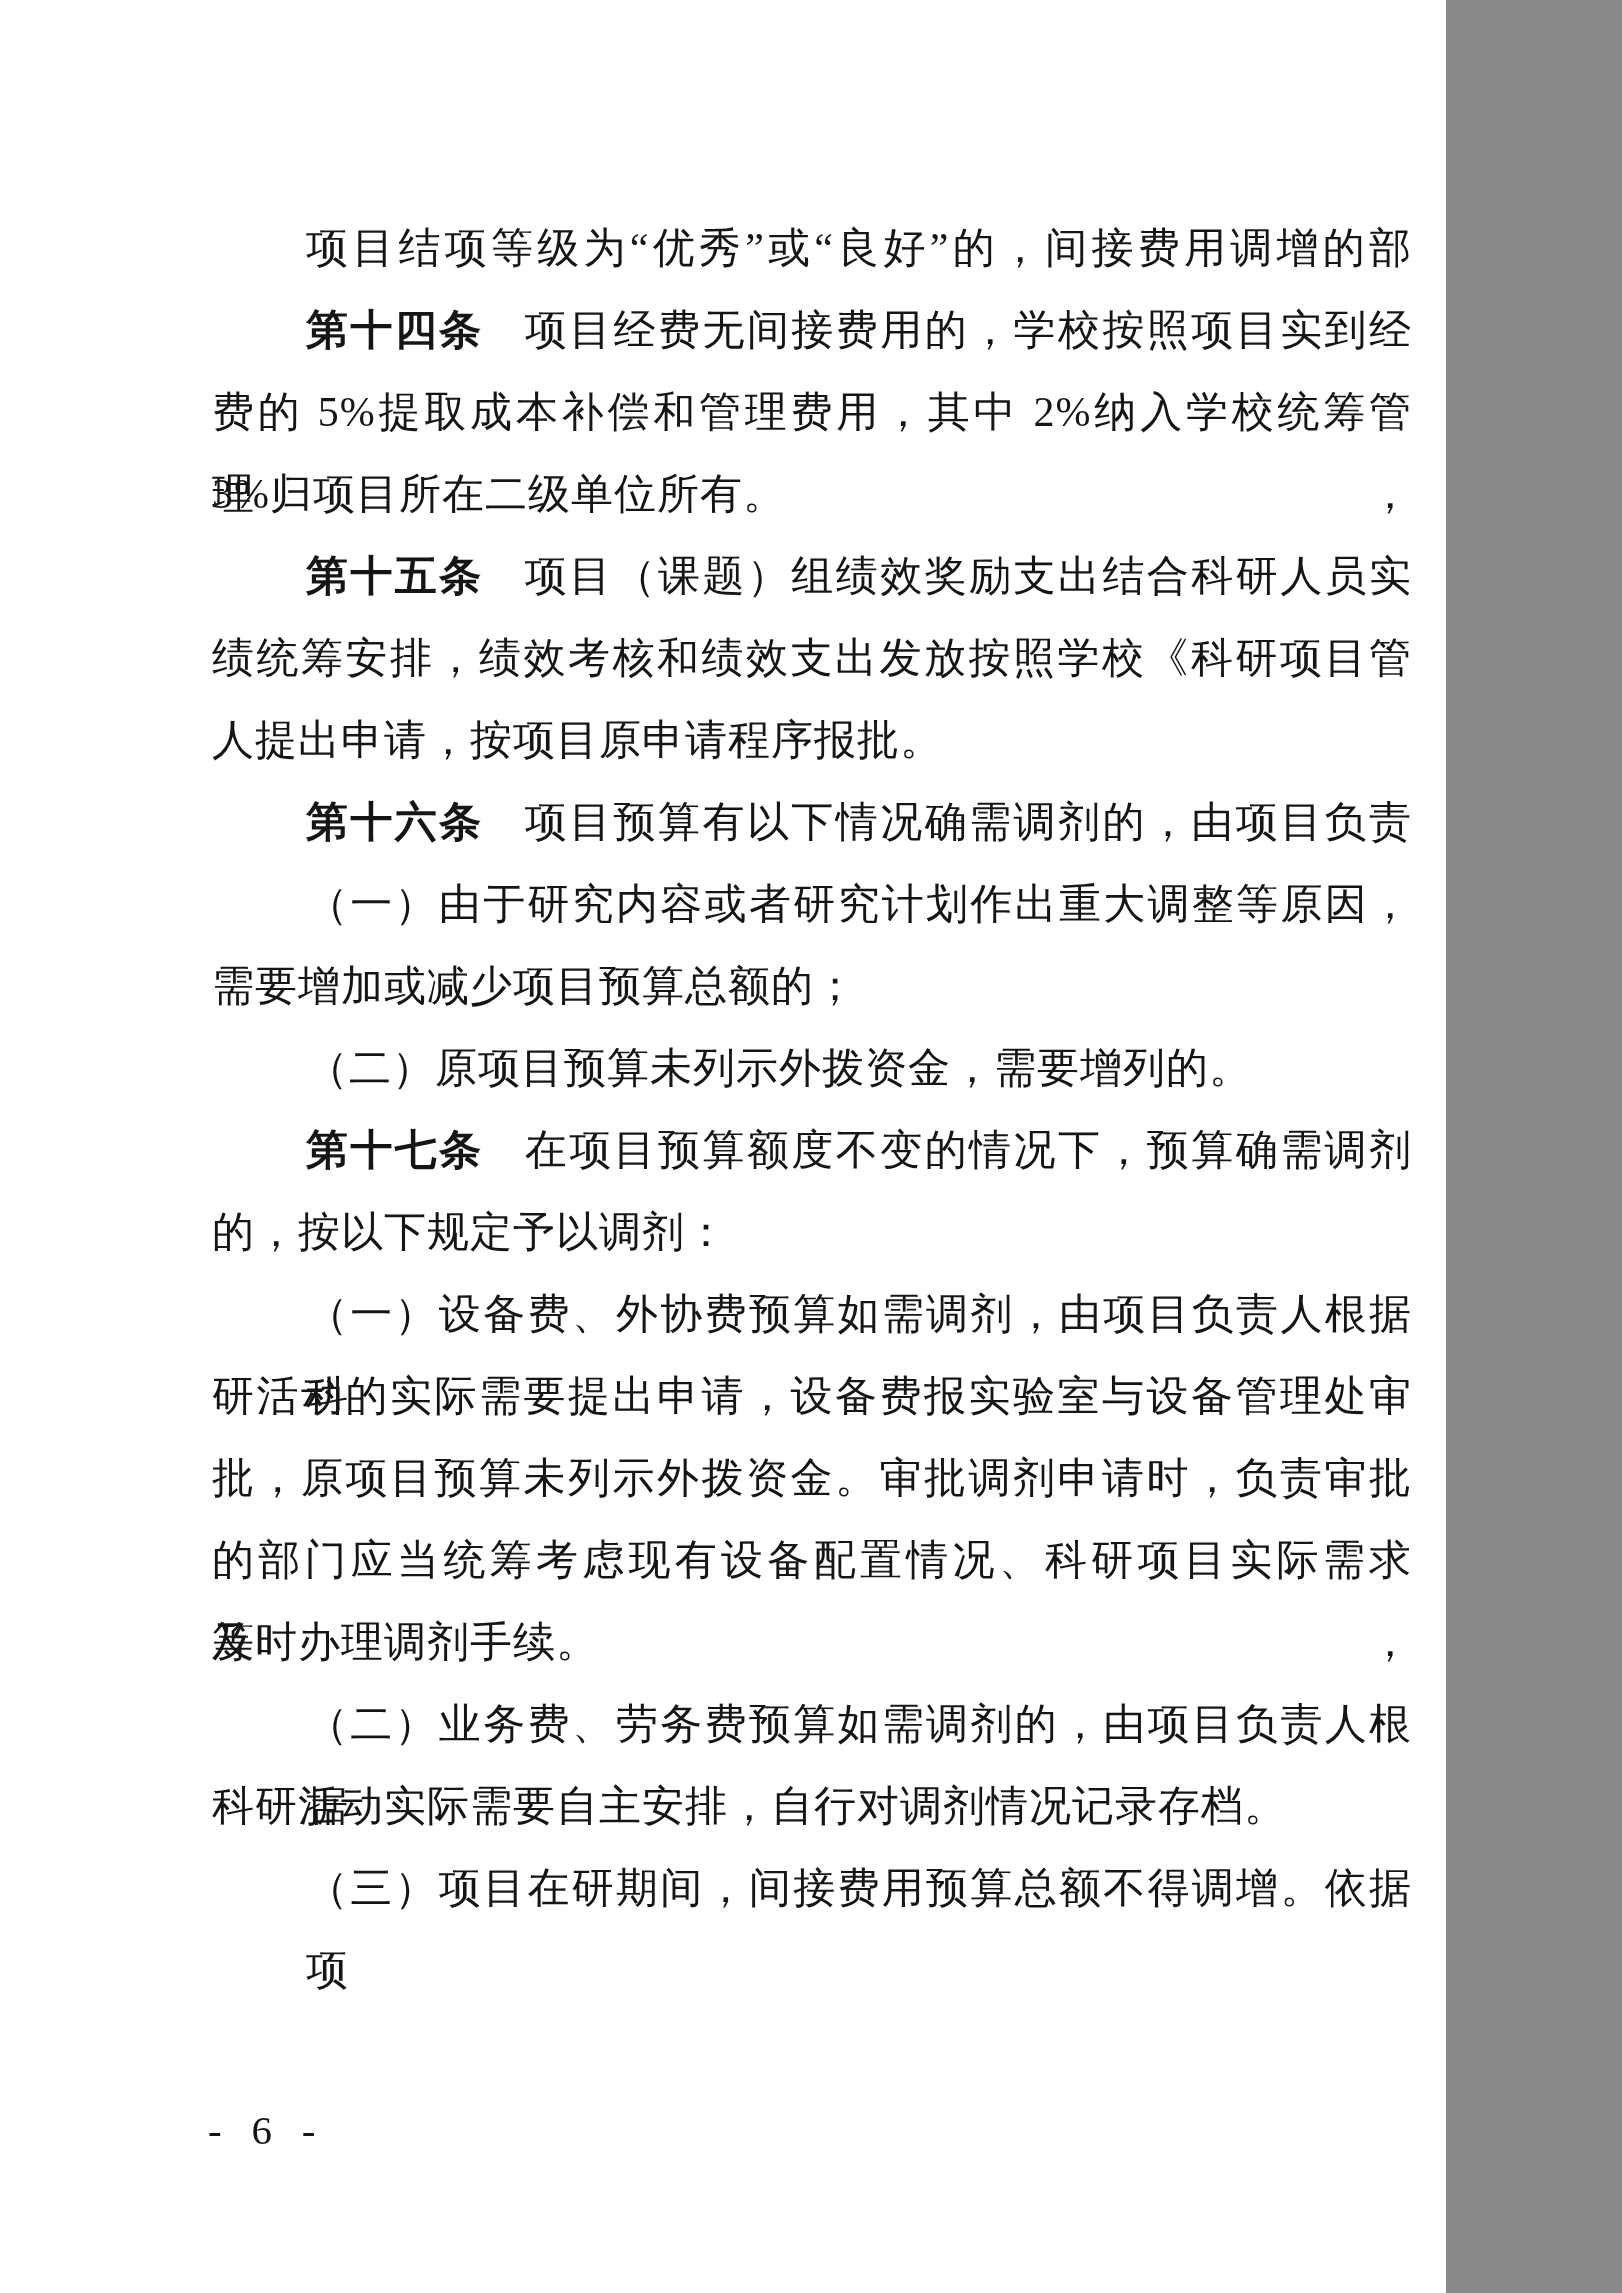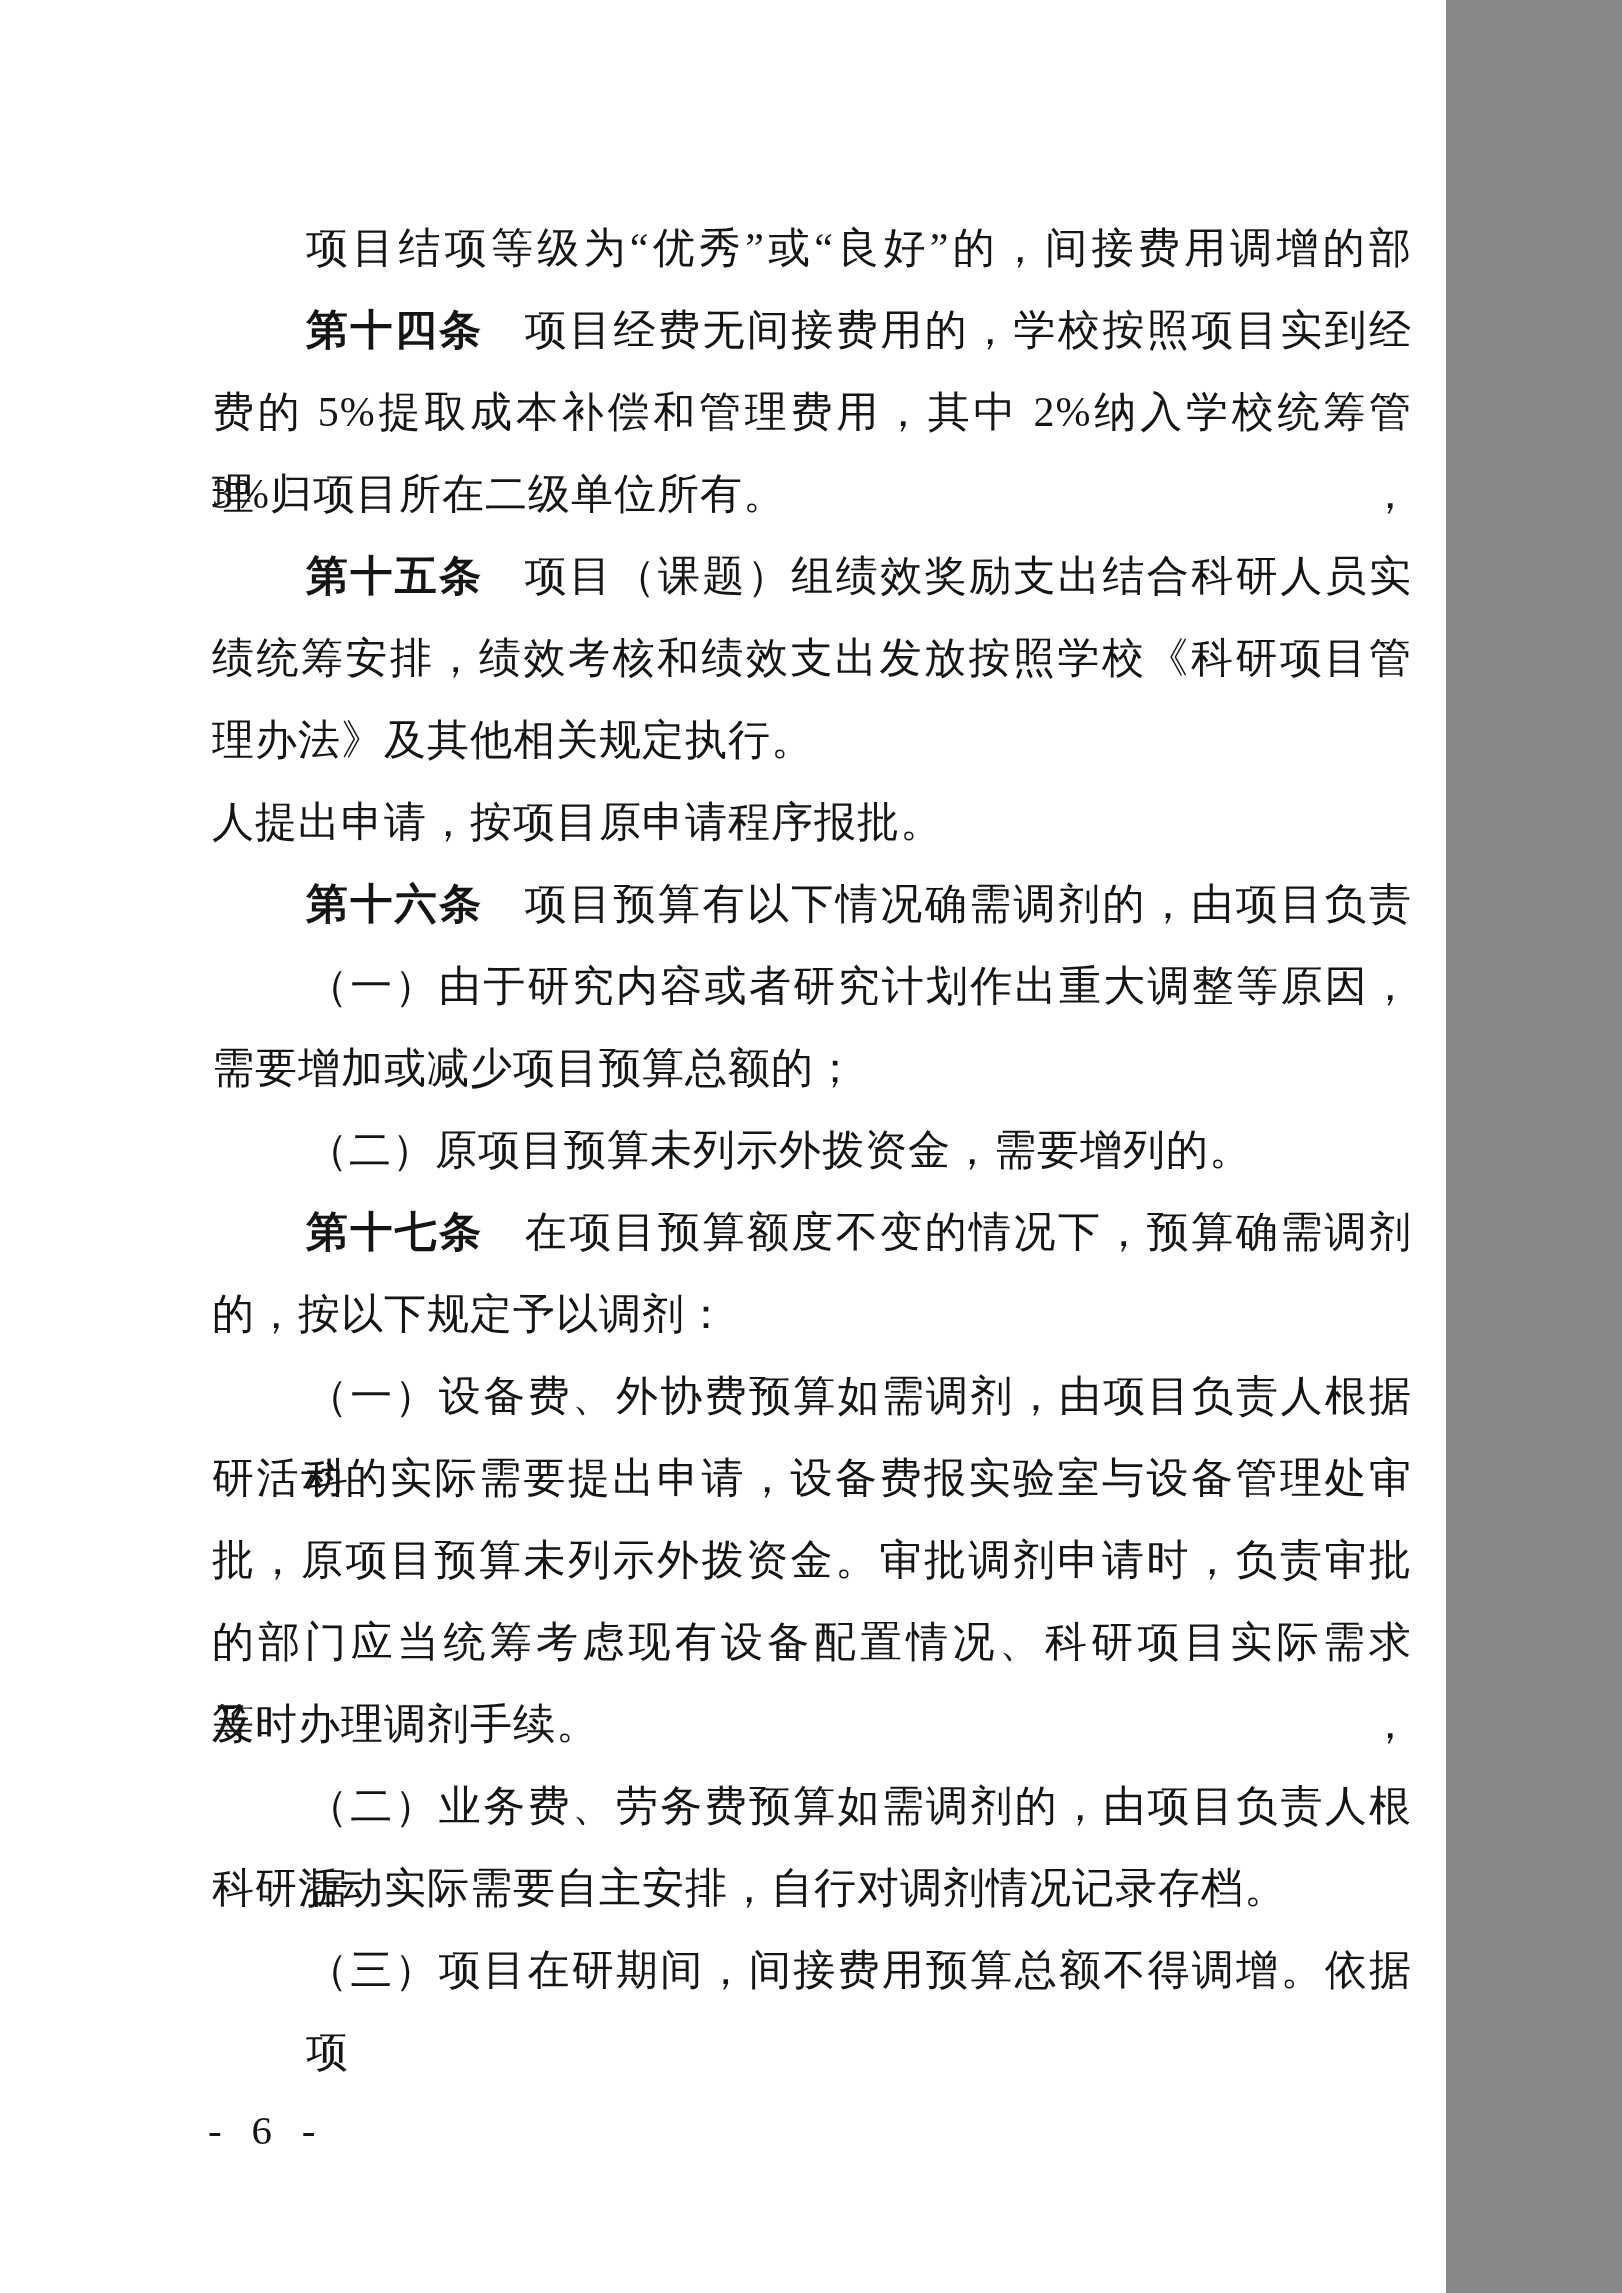--- a/index.html
+++ b/index.html
@@ -51,21 +51,20 @@
 <body>
 
 <div class="page">
   <div class="doc">
       <div class="line fill ind">项目结项等级为“优秀”或“良好”的，间接费用调增的部</div>
       <div class="line fill ind"><span class="num">第十四条</span>项目经费无间接费用的，学校按照项目实到经</div>
       <div class="line fill">费的 5%提取成本补偿和管理费用，其中 2%纳入学校统筹管理，</div>
       <div class="line">3%归项目所在二级单位所有。</div>
       <div class="line fill ind"><span class="num">第十五条</span>项目（课题）组绩效奖励支出结合科研人员实</div>
       <div class="line fill">绩统筹安排，绩效考核和绩效支出发放按照学校《科研项目管</div>
-      <div class="line">理办法》及其他相关规定执行。</div>
       <div class="line">人提出申请，按项目原申请程序报批。</div>
       <div class="line fill ind"><span class="num">第十六条</span>项目预算有以下情况确需调剂的，由项目负责</div>
       <div class="line fill ind">（一）由于研究内容或者研究计划作出重大调整等原因，</div>
       <div class="line">需要增加或减少项目预算总额的；</div>
       <div class="line ind">（二）原项目预算未列示外拨资金，需要增列的。</div>
       <div class="line fill ind"><span class="num">第十七条</span>在项目预算额度不变的情况下，预算确需调剂</div>
       <div class="line">的，按以下规定予以调剂：</div>
       <div class="line fill ind">（一）设备费、外协费预算如需调剂，由项目负责人根据科</div>
       <div class="line fill">研活动的实际需要提出申请，设备费报实验室与设备管理处审</div>
       <div class="line fill">批，原项目预算未列示外拨资金。审批调剂申请时，负责审批</div>

